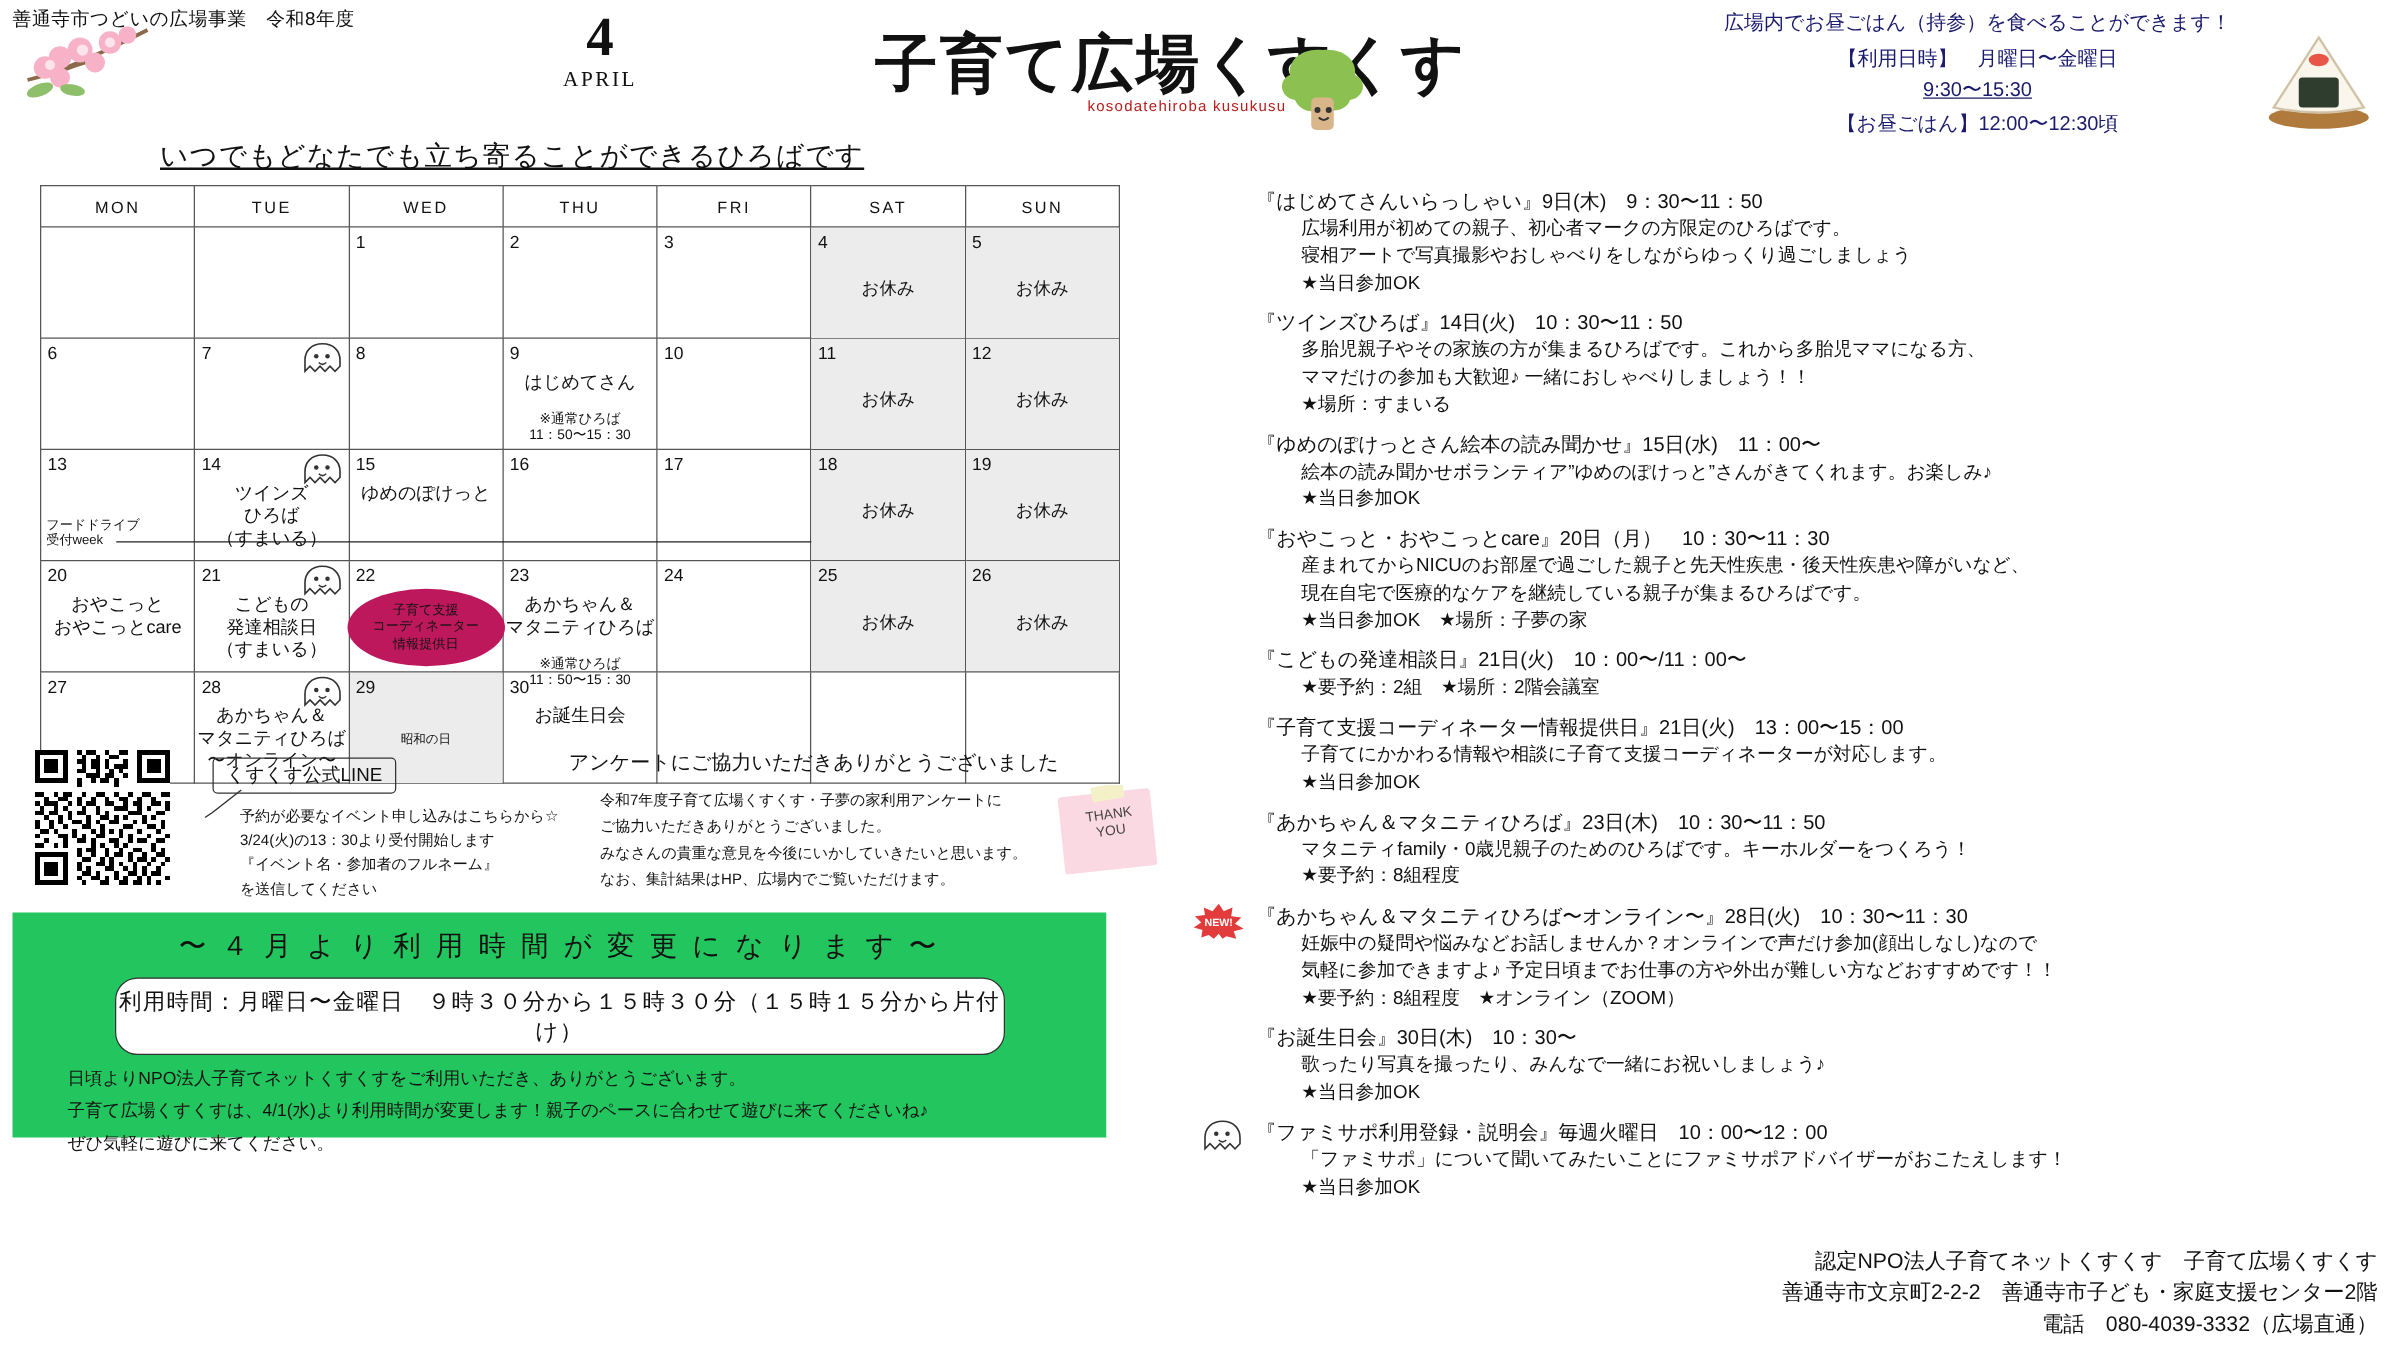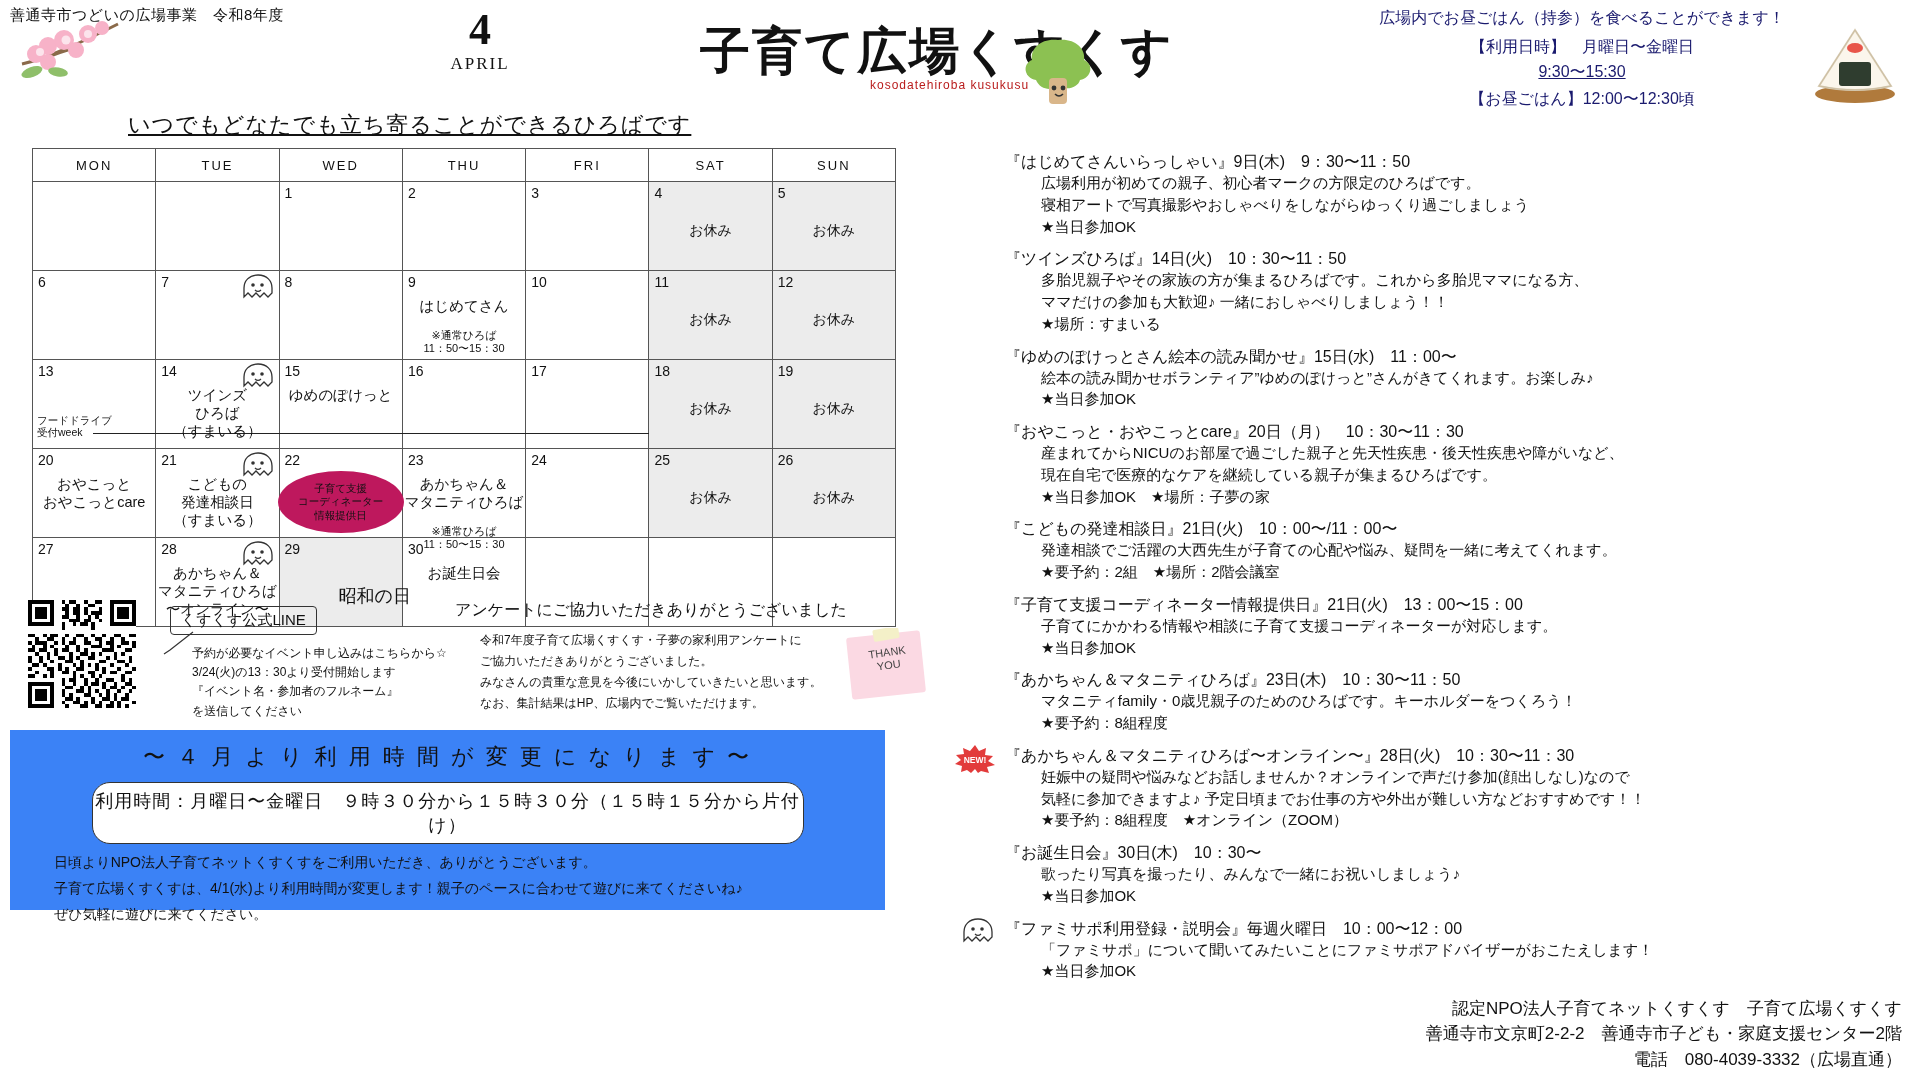--- a/index.html
+++ b/index.html
@@ -36,41 +36,41 @@
 
   
   table.cal{position:absolute;left:32px;top:148px;border-collapse:collapse;width:864px;}
   table.cal th{border:1px solid #555;height:30px;font-size:13px;letter-spacing:2px;font-weight:normal;}
   table.cal td{border:1px solid #555;width:123px;height:88px;vertical-align:top;position:relative;padding:0;}
   td.weekend{background:#ececec;}
   .daynum{position:absolute;left:5px;top:3px;font-size:14px;}
   .cell-txt{position:absolute;left:0;top:26px;width:100%;text-align:center;font-size:14.5px;line-height:1.25;}
   .cell-txt .sm{font-size:11px;line-height:1.2;display:block;margin-top:14px;}
   .rest{position:absolute;left:0;top:40px;width:100%;text-align:center;font-size:14px;}
-  .holiday{position:absolute;left:0;top:46px;width:100%;text-align:center;font-size:18px;padding-left:34px;}
+  .holiday{position:absolute;left:0;top:46px;width:100%;text-align:center;font-size:10px;}
   .fooddrive{position:absolute;left:4px;bottom:10px;font-size:10.5px;line-height:1.15;}
   .arrowline{position:absolute;left:60px;bottom:14px;width:590px;height:1px;background:#222;}
   .arrowline:after{content:"";position:absolute;right:-1px;top:-3px;border-left:7px solid #222;border-top:3.5px solid transparent;border-bottom:3.5px solid transparent;}
   .ghost{position:absolute;right:4px;top:2px;width:34px;height:26px;}
   .coord-badge{position:absolute;left:-2px;top:22px;width:126px;height:62px;border-radius:50%;background:#be185d;
     display:flex;align-items:center;justify-content:center;text-align:center;font-size:10.5px;line-height:1.3;}
 
   
   .qr{position:absolute;left:28px;top:600px;width:108px;height:108px;}
   .line-box{position:absolute;left:170px;top:606px;border:1px solid #333;border-radius:4px;padding:4px 10px;font-size:15px;}
   .line-note{position:absolute;left:192px;top:644px;font-size:12px;line-height:1.6;}
   .callout{position:absolute;left:160px;top:630px;width:34px;height:26px;}
   .survey{position:absolute;left:455px;top:600px;font-size:16px;}
   .survey-body{position:absolute;left:480px;top:630px;font-size:12px;line-height:1.75;}
   .thanks{position:absolute;left:845px;top:628px;width:86px;height:74px;}
   .thanks .txt{position:absolute;left:0;top:18px;width:100%;text-align:center;font-size:11px;line-height:1.2;
      transform:rotate(-8deg);color:#444;}
 
   
-  .panel{position:absolute;left:10px;top:730px;width:875px;height:180px;background:#3b82f6;}
+  .panel{position:absolute;left:10px;top:730px;width:875px;height:180px;background:#22c55e;}
   .panel h2{margin:0;padding:12px 0 0 0;text-align:center;font-size:22px;letter-spacing:3px;font-weight:normal;}
   .panel .hours{margin:10px auto 0 auto;width:710px;border:1px solid #333;border-radius:18px;background:#fff;
     text-align:center;font-size:18px;padding:6px 0;letter-spacing:1px;}
   .panel p{margin:0;padding:6px 0 0 44px;font-size:14px;line-height:1.85;}
 
   
   .events{position:absolute;left:1005px;top:140px;width:900px;}
   .ev{margin-bottom:11px;position:relative;}
   .ev .t{font-size:16px;line-height:1.25;margin-top:12px;}
   .ev .d{font-size:15px;line-height:1.45;padding-left:36px;}
@@ -552,21 +552,20 @@
         <div class="d">絵本の読み聞かせボランティア”ゆめのぽけっと”さんがきてくれます。お楽しみ♪</div>
         <div class="star">★当日参加OK</div>
       </div>
       <div class="ev">
         <div class="t">『おやこっと・おやこっとcare』20日（月）　10：30〜11：30</div>
         <div class="d">産まれてからNICUのお部屋で過ごした親子と先天性疾患・後天性疾患や障がいなど、<br>現在自宅で医療的なケアを継続している親子が集まるひろばです。</div>
         <div class="star">★当日参加OK　★場所：子夢の家</div>
       </div>
       <div class="ev">
         <div class="t">『こどもの発達相談日』21日(火)　10：00〜/11：00〜</div>
-        <div class="d">発達相談でご活躍の大西先生が子育ての心配や悩み、疑問を一緒に考えてくれます。</div>
         <div class="star">★要予約：2組　★場所：2階会議室</div>
       </div>
       <div class="ev">
         <div class="t">『子育て支援コーディネーター情報提供日』21日(火)　13：00〜15：00</div>
         <div class="d">子育てにかかわる情報や相談に子育て支援コーディネーターが対応します。</div>
         <div class="star">★当日参加OK</div>
       </div>
       <div class="ev">
         <div class="t">『あかちゃん＆マタニティひろば』23日(木)　10：30〜11：50</div>
         <div class="d">マタニティfamily・0歳児親子のためのひろばです。キーホルダーをつくろう！</div>

